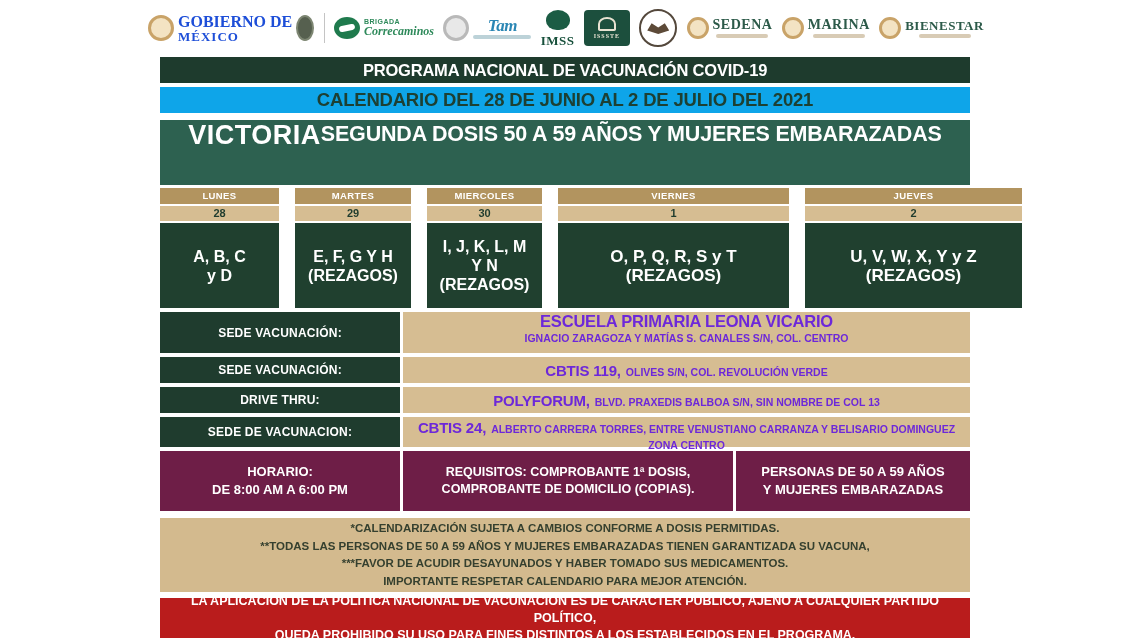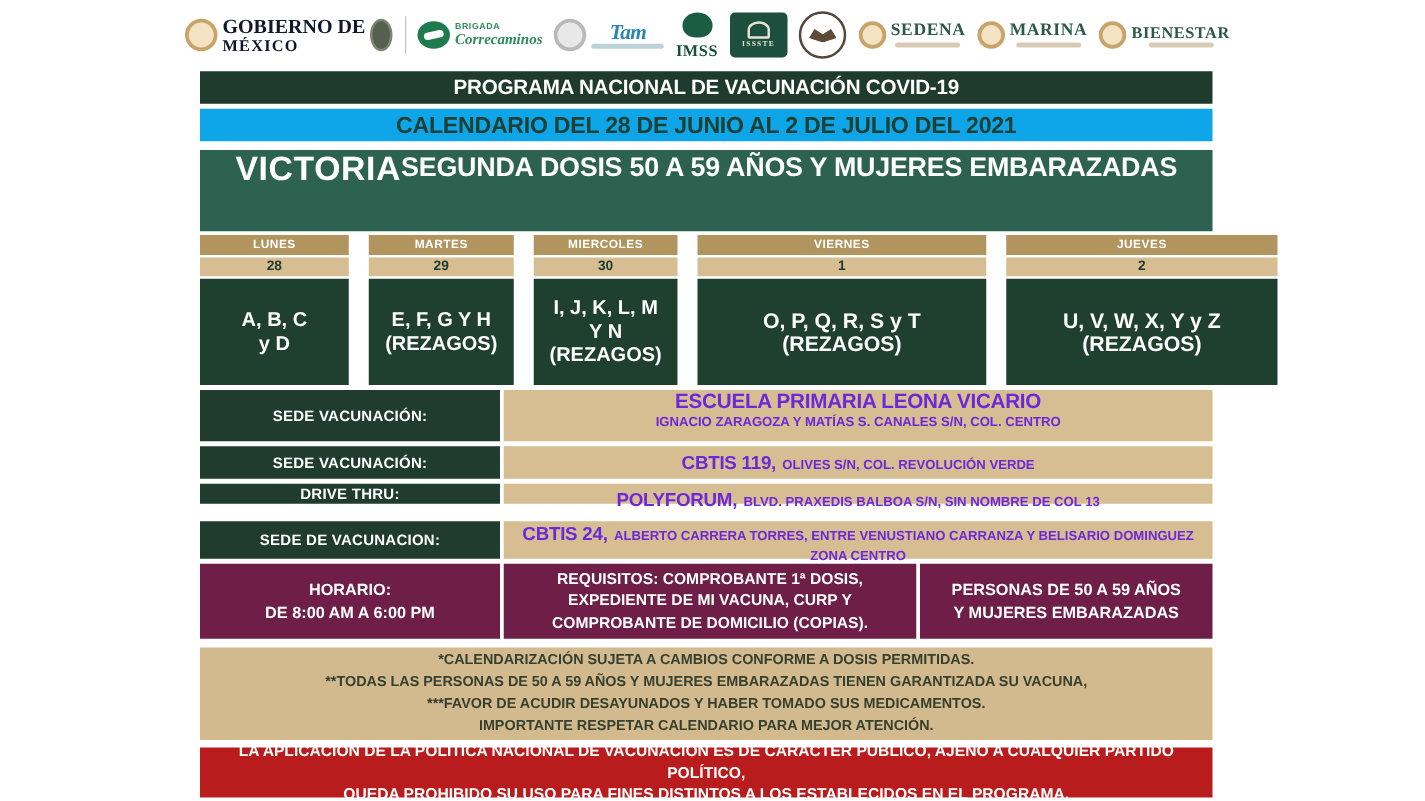--- a/index.html
+++ b/index.html
@@ -9,21 +9,21 @@
   .poster{position:absolute;left:160px;top:0;width:810px;height:641px;}
 
   
   .logos{position:absolute;left:-12px;top:6px;width:836px;height:44px;display:flex;
          align-items:center;justify-content:space-between;}
   .logo{display:flex;align-items:center;gap:4px;}
   .seal{display:inline-block;border-radius:50%;}
   .seal.gold{width:26px;height:26px;border:3px solid #c9a368;background:#f3e3c3;box-sizing:border-box;}
   .seal.gold.small{width:22px;height:22px;border-width:3px;}
   .seal.gray{width:26px;height:26px;border:3px solid #b9b9b9;background:#e8e8e8;box-sizing:border-box;}
-  .gob-text{display:flex;flex-direction:column;line-height:1;font-family:"Liberation Serif",serif;color:#0f172a;}
+  .gob-text{display:flex;flex-direction:column;line-height:1;font-family:"Liberation Serif",serif;color:#1d4ed8;}
   .gob-main{font-size:13px;letter-spacing:1px;}
   .oval{width:18px;height:26px;border-radius:50%;background:#56604f;border:2px solid #7d8672;box-sizing:border-box;}
   .vdiv{width:1px;height:30px;background:#c4c4c4;}
   .brig-text{display:flex;flex-direction:column;line-height:1.05;}
   .brig-top{font-size:7px;color:#2f8a5b;letter-spacing:.5px;}
   .brig-script{font-size:12px;color:#2f8a5b;font-family:"Liberation Serif",serif;font-style:italic;}
   .bird{width:26px;height:22px;border-radius:50% 50% 50% 50%;background:#1f7a4d;position:relative;}
   .bird:after{content:"";position:absolute;left:5px;top:8px;width:16px;height:6px;background:#fff;border-radius:3px;transform:rotate(-12deg);}
   .tam-script{font-size:17px;color:#2a86b4;font-family:"Liberation Serif",serif;font-style:italic;letter-spacing:-.5px;}
   .sub-bar{height:4px;background:#bcd2d8;border-radius:2px;margin-top:1px;}
@@ -67,21 +67,21 @@
                justify-content:center;text-align:center;letter-spacing:.2px;}
   .vrow .value{background:#d6bd92;color:#6d28d9;display:flex;flex-direction:column;align-items:center;
                justify-content:flex-start;text-align:center;padding:0 14px;box-sizing:border-box;}
   .value .main{font-size:16.5px;line-height:19px;letter-spacing:-.2px;}
   .value .detail{font-size:10.5px;line-height:14px;}
   .value.inline{display:block;line-height:13px;padding-top:4px;}
   .value.inline .main{font-size:15px;}
   .value.inline .detail{margin-left:5px;}
   .r1{top:312px;} .r1 .label,.r1 .value{height:41px;}
   .r2{top:357px;} .r2 .label,.r2 .value{height:26px;}
-  .r3{top:387px;} .r3 .label,.r3 .value{height:16px;}
+  .r3{top:387px;} .r3 .label,.r3 .value{height:26px;}
   .r4{top:417px;} .r4 .label,.r4 .value{height:30px;}
   .r4 .value.inline{padding-top:1px;line-height:14px;}
 
   
   .maroon{position:absolute;left:0;top:451px;width:810px;display:grid;
           grid-template-columns:240px 330px 234px;column-gap:3px;}
   .maroon .mcell{background:#6e1e47;color:#fff;height:60px;display:flex;flex-direction:column;
                  align-items:center;justify-content:center;text-align:center;}
   .maroon .c1{font-size:13px;line-height:18px;}
   .maroon .c2{font-size:12.5px;line-height:17.5px;}
@@ -230,21 +230,20 @@
       <div class="value inline"><span class="main">CBTIS 24,</span><span class="detail">ALBERTO CARRERA TORRES, ENTRE VENUSTIANO CARRANZA Y BELISARIO DOMINGUEZ ZONA CENTRO</span></div>
     </div>
 
     <div class="maroon">
       <div class="mcell c1">
         <span>HORARIO:</span>
         <span>DE 8:00 AM A 6:00 PM</span>
       </div>
       <div class="mcell c2">
         <span>REQUISITOS: COMPROBANTE 1ª DOSIS,</span>
-        <span>EXPEDIENTE  DE MI VACUNA, CURP Y</span>
         <span>COMPROBANTE DE DOMICILIO (COPIAS).</span>
       </div>
       <div class="mcell c3">
         <span>PERSONAS DE 50 A 59 AÑOS</span>
         <span>Y MUJERES EMBARAZADAS</span>
       </div>
     </div>
 
     <div class="footnotes">
       <span>*CALENDARIZACIÓN SUJETA A CAMBIOS CONFORME A DOSIS PERMITIDAS.</span>

